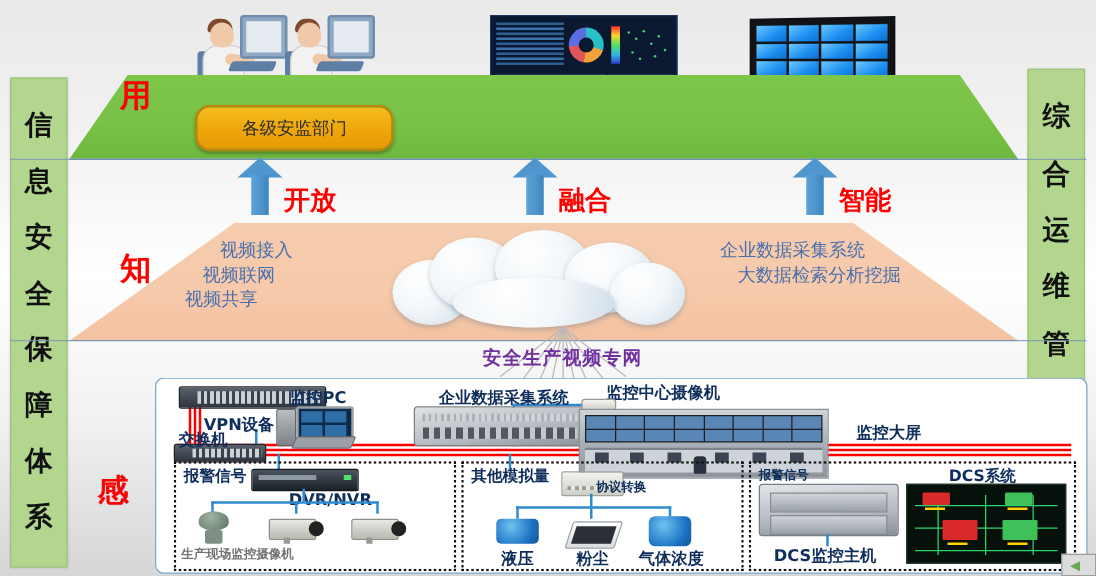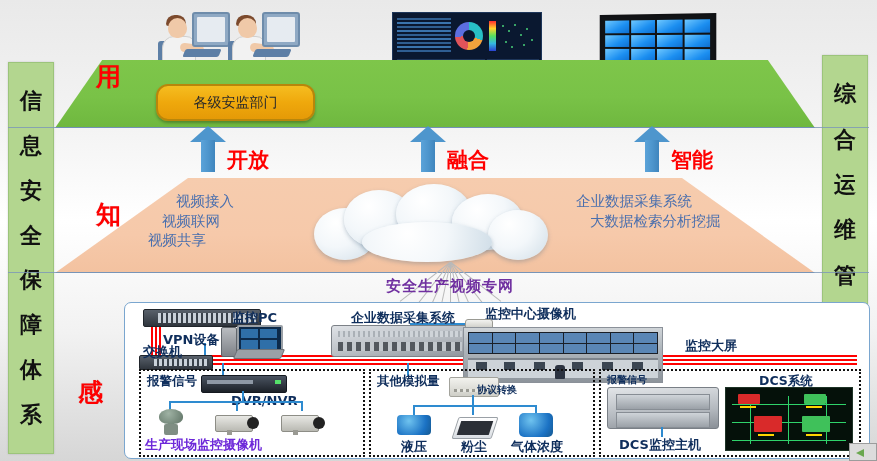--- a/index.html
+++ b/index.html
@@ -503,21 +503,21 @@
     <div class="cam" style="left:90px;top:110px;width:46px;height:20px;">
       <div class="cam-body" style="left:0;top:2px;width:36px;height:15px;"></div>
       <div class="cam-lens" style="left:32px;top:4px;width:12px;height:12px;"></div>
       <div class="cam-mount" style="left:12px;top:17px;width:5px;height:5px;"></div>
     </div>
     <div class="cam" style="left:156px;top:110px;width:46px;height:20px;">
       <div class="cam-body" style="left:0;top:2px;width:36px;height:15px;"></div>
       <div class="cam-lens" style="left:32px;top:4px;width:12px;height:12px;"></div>
       <div class="cam-mount" style="left:12px;top:17px;width:5px;height:5px;"></div>
     </div>
-    <div class="infra-lbl" style="left:20px;top:133px;font-size:13px;color:#6d28d9;">生产现场监控摄像机</div>
+    <div class="infra-lbl" style="left:20px;top:133px;font-size:10px;color:#737373;">生产现场监控摄像机</div>
 
     <div class="dashbox" style="left:244px;top:66px;width:222px;height:84px;"></div>
     <div class="infra-lbl blue" style="left:252px;top:70px;font-size:12.5px;">其他模拟量</div>
     <div class="conv" style="left:324px;top:74px;width:48px;height:18px;">
         <i></i>
       </div>
     <div class="infra-lbl blue" style="left:352px;top:80px;font-size:10px;">协议转换</div>
     <div class="blueline" style="left:347px;top:92px;width:2px;height:10px;"></div>
     <div class="blueline" style="left:288px;top:102px;width:124px;height:2px;"></div>
     <div class="blueline" style="left:288px;top:102px;width:2px;height:10px;"></div>

